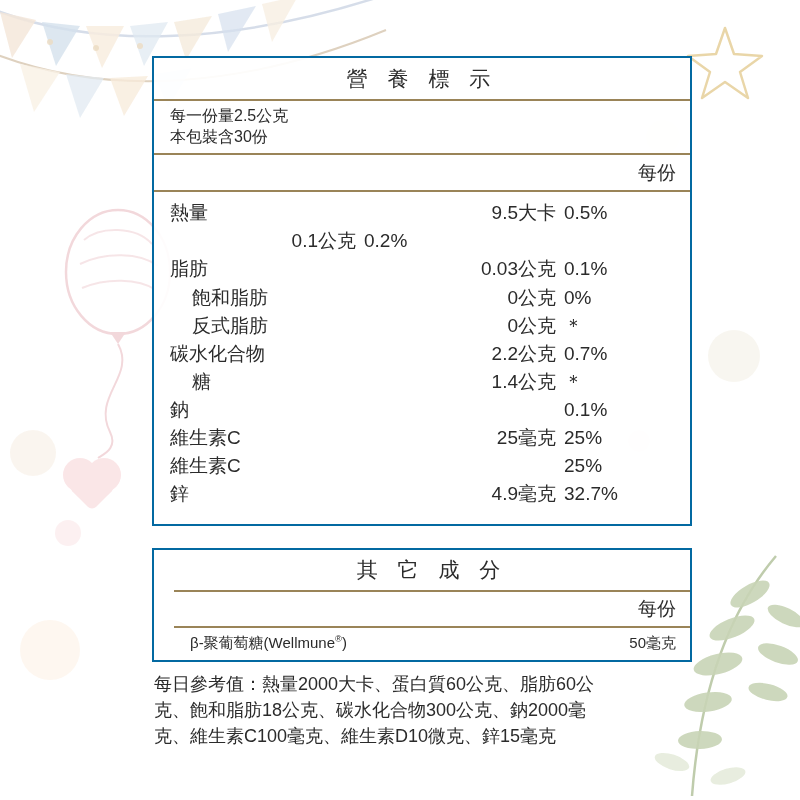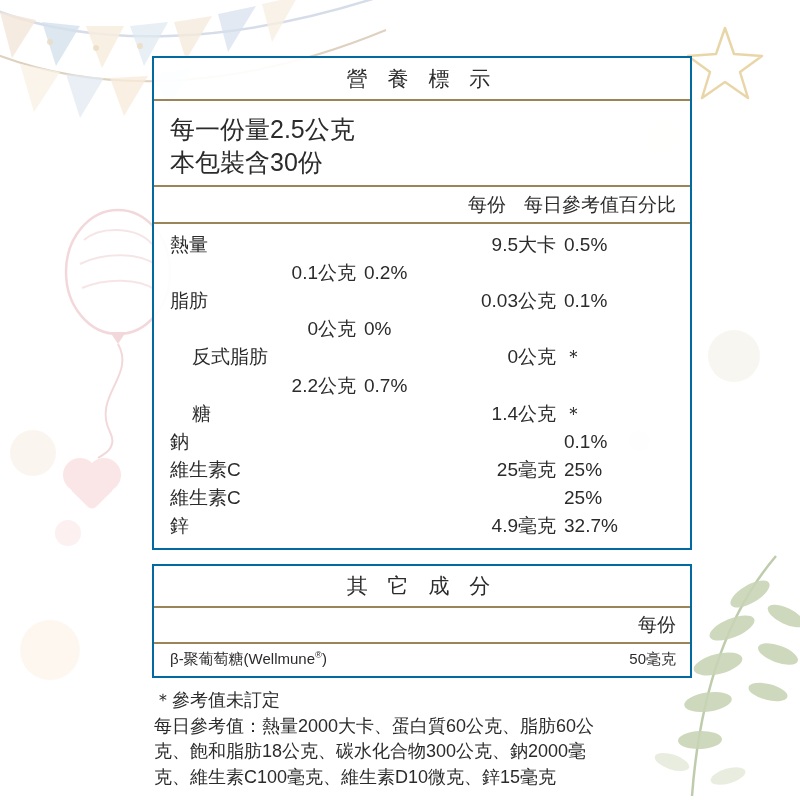--- a/index.html
+++ b/index.html
@@ -108,51 +108,51 @@
   .title {
     text-align: center;
     font-size: 21px;
     letter-spacing: 7px;
     padding: 7px 0 6px 0;
     border-bottom: 2px solid #9a8458;
     font-weight: 400;
   }
 
   .serving {
-    padding: 12px 0 6px 16px;
-    font-size: 25px;
+    padding: 4px 0 6px 16px;
+    font-size: 16px;
     line-height: 1.32;
     border-bottom: 2px solid #9a8458;
   }
 
   .hdr {
     display: flex;
     align-items: flex-end;
     padding: 5px 14px 4px 16px;
     border-bottom: 2px solid #9a8458;
     font-size: 19px;
   }
   .hdr .sp { flex: 1 1 auto; }
   .hdr .c-amount { width: 150px; text-align: right; }
   .hdr .c-dv { width: 170px; text-align: right; }
 
-  .rows { padding: 7px 14px 8px 16px; }
+  .rows { padding: 7px 14px 16px 16px; }
   .row {
     display: flex;
     align-items: baseline;
     font-size: 19px;
     line-height: 1.48;
   }
   .row .c-name { flex: 1 1 auto; white-space: nowrap; }
   .row .c-name.indent { padding-left: 22px; }
   .row .c-amount { width: 186px; text-align: right; padding-right: 8px; white-space: nowrap; }
   .row .c-dv { width: 112px; white-space: nowrap; }
 
   
-  .other-box { margin-top: 14px; }
+  .other-box { margin-top: 22px; padding-left: 20px; }
   .other-title {
     text-align: center;
     font-size: 21px;
     letter-spacing: 7px;
     padding: 6px 0 6px 0;
     border-bottom: 2px solid #9a8458;
   }
   .other-hdr {
     display: flex;
     justify-content: flex-end;
@@ -251,48 +251,49 @@
     <div class="title">營 養 標 示</div>
 
     <div class="serving">
       <div>每一份量2.5公克</div>
       <div>本包裝含30份</div>
     </div>
 
     <div class="hdr">
       <span class="sp"></span>
       <span class="c-amount">每份</span>
-      <span class="c-dv">每日參考值百分比</span>
     </div>
 
     <div class="rows">
       <div class="row">
         <span class="c-name">熱量</span>
         <span class="c-amount">9.5大卡</span>
         <span class="c-dv">0.5%</span>
       </div>
       <div class="row">
         <span class="c-amount">0.1公克</span>
         <span class="c-dv">0.2%</span>
       </div>
       <div class="row">
         <span class="c-name">脂肪</span>
         <span class="c-amount">0.03公克</span>
         <span class="c-dv">0.1%</span>
       </div>
       <div class="row">
+        <span class="c-name indent">飽和脂肪</span>
         <span class="c-amount">0公克</span>
         <span class="c-dv">0%</span>
       </div>
       <div class="row">
         <span class="c-name indent">反式脂肪</span>
         <span class="c-amount">0公克</span>
         <span class="c-dv">＊</span>
       </div>
       <div class="row">
+        <span class="c-name">碳水化合物</span>
         <span class="c-amount">2.2公克</span>
         <span class="c-dv">0.7%</span>
       </div>
       <div class="row">
         <span class="c-name indent">糖</span>
         <span class="c-amount">1.4公克</span>
         <span class="c-dv">＊</span>
       </div>
       <div class="row">
         <span class="c-name">鈉</span>
@@ -320,18 +321,17 @@
     <div class="other-hdr">
       <span>每份</span>
     </div>
     <div class="other-row">
       <span class="c-name"><span>β-聚葡萄糖(Wellmune</span><sup>®</sup><span>)</span></span>
       <span class="c-amount">50毫克</span>
     </div>
   </div>
 
   <div class="notes">
-    <div class="line ref">＊參考值未訂定</div>
     <div class="line">每日參考值：熱量2000大卡、蛋白質60公克、脂肪60公</div>
     <div class="line">克、飽和脂肪18公克、碳水化合物300公克、鈉2000毫</div>
     <div class="line">克、維生素C100毫克、維生素D10微克、鋅15毫克</div>
   </div>
 </div>
 
 </body></html>

